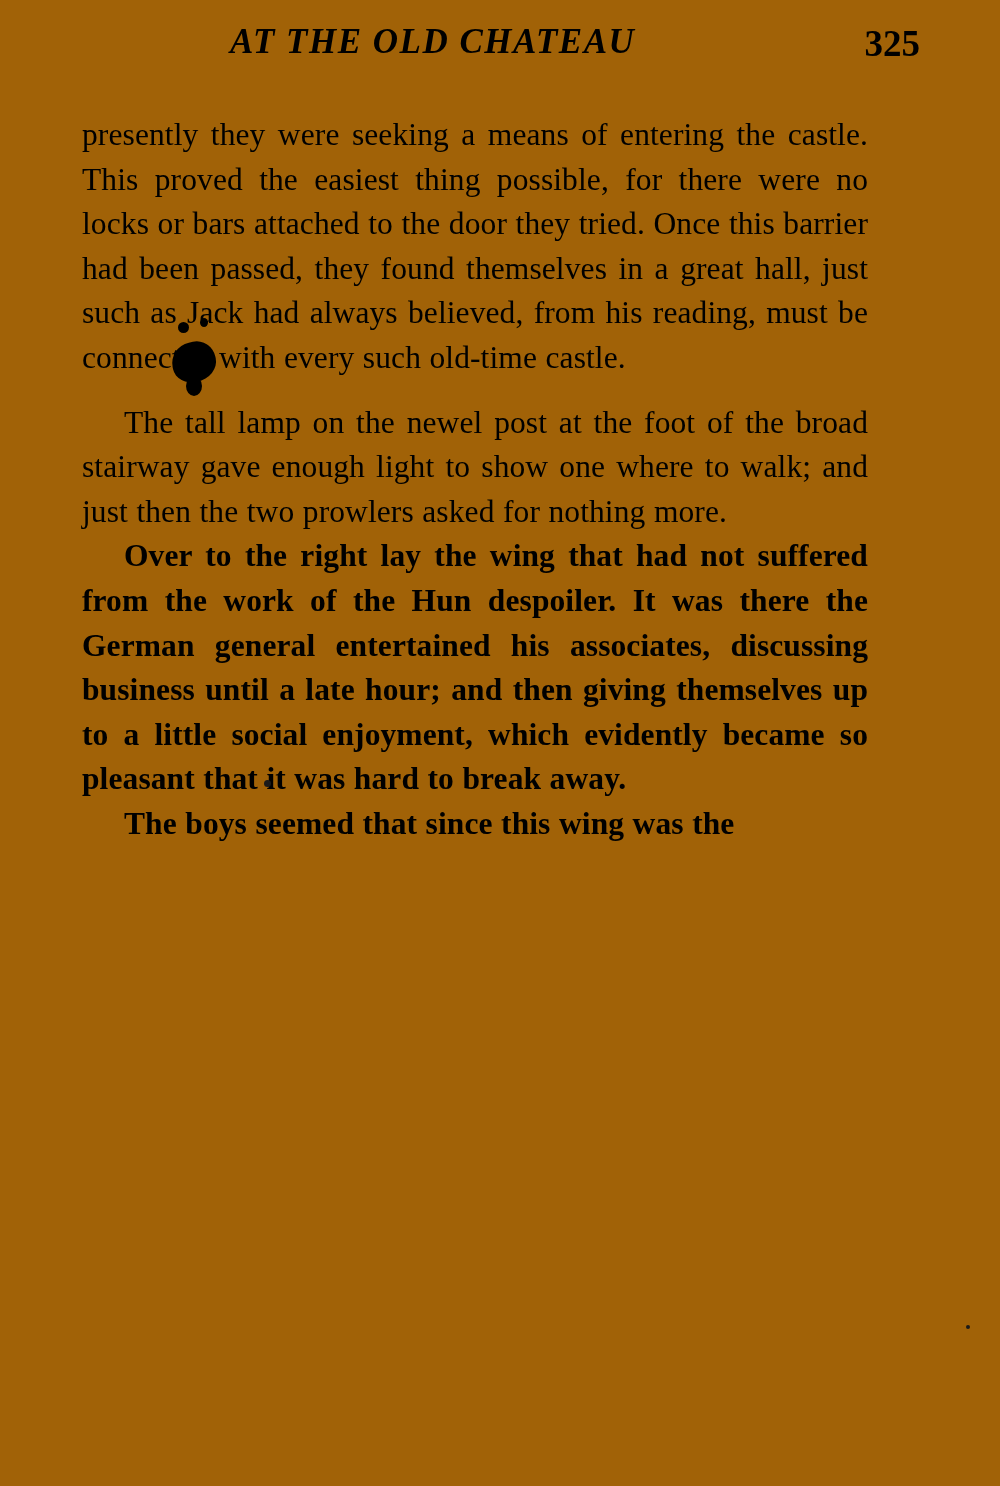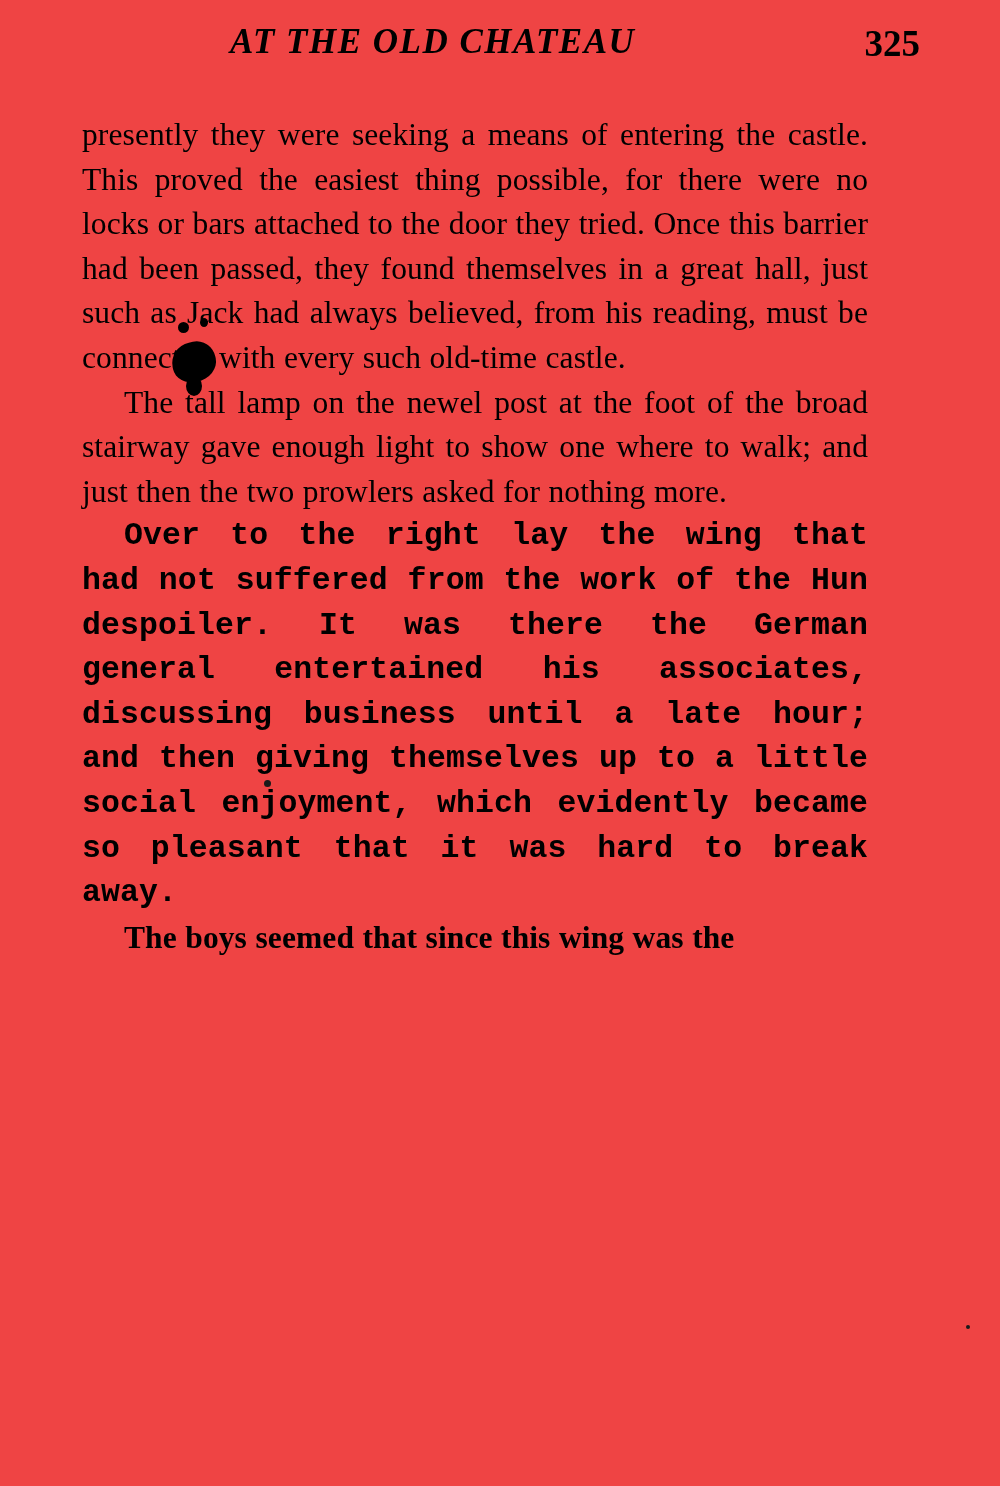--- a/index.html
+++ b/index.html
@@ -11,21 +11,21 @@
     width: 1000px;
     height: 1486px;
     position: relative;
     font-family: "Liberation Serif", serif;
     color: #000000;
     overflow: hidden;
   }
   .page {
     position: absolute;
     inset: 0;
-    background: #ef4444;
+    background: #a16207;
   }
   .running-head {
     position: absolute;
     top: 22px;
     left: 80px;
     right: 80px;
     height: 56px;
   }
   .head-title {
     position: absolute;
@@ -62,22 +62,22 @@
     letter-spacing: 0.1px;
     word-spacing: 0.5px;
   }
   .para.indent {
     text-indent: 42px;
   }
   
   .ink-1 { font-weight: 400; }
   .ink-2 { font-weight: 400; }
   .ink-3 { font-weight: 400; }
-  .ink-4 { font-weight: 500; }
-  .ink-5 { font-weight: 600; font-family: Liberation Mono, monospace; }
+  .ink-4 { font-weight: 500; margin-top: 20px; }
+  .ink-5 { font-weight: 600; }
   .ink-6 { font-weight: 700; }
   .blot {
     position: absolute;
     background: #000000;
     border-radius: 50% 45% 55% 50% / 55% 50% 50% 45%;
     pointer-events: none;
   }
   .blot-main {
     left: 172px;
     top: 342px;

